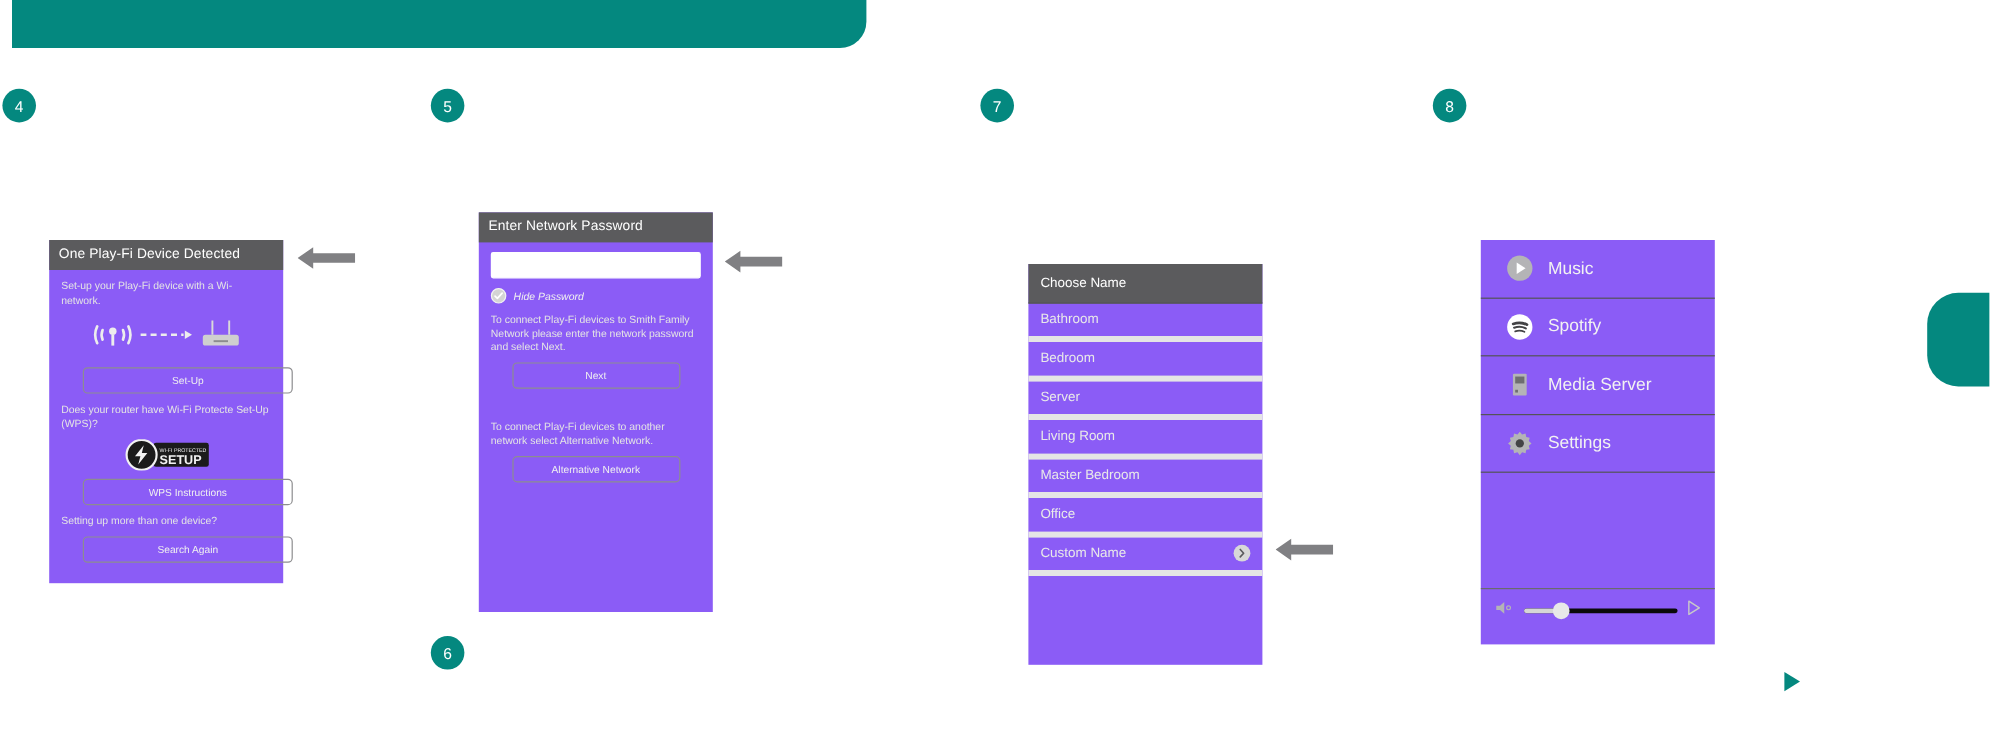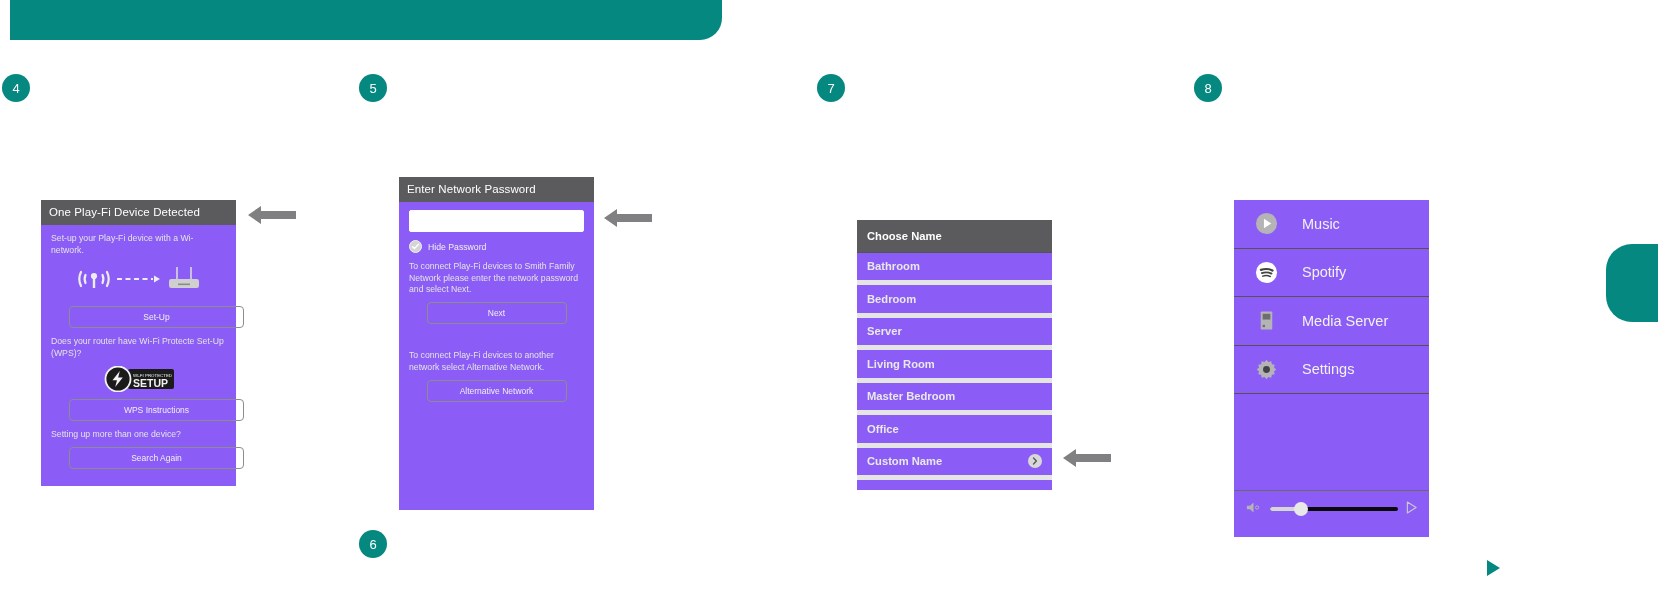--- a/index.html
+++ b/index.html
@@ -102,21 +102,21 @@
   }
 
   
   .pw-input {
     width: 100%; height: 22px;
     background: #ffffff;
     border: 1px solid #ffffff;
     border-radius: 2px;
     margin-bottom: 8px;
   }
-  .checkrow { display: flex; align-items: center; gap: 6px; margin-bottom: 8px; }
+  .checkrow { display: flex; align-items: center; gap: 6px; margin-bottom: 8px; font-style: italic; }
   .check-circle {
     width: 13px; height: 13px; border-radius: 50%;
     background: #d4d4d4; border: 1px solid #f2f2f2;
     display: flex; align-items: center; justify-content: center;
   }
   .checkrow span { font-size: 8.7px; color: #f0f0f0; }
   .btn-narrow {
     display:block; width: 140px; margin: 0 auto 0 auto;
     border: 1px solid #8d8d8f; border-radius: 4px;
     background: transparent; color: #f0f0f0;
@@ -142,21 +142,21 @@
   .chev {
     margin-left: auto;
     width: 14px; height: 14px; border-radius: 50%;
     background: #d8d8d8;
     display: flex; align-items: center; justify-content: center;
   }
 
   
   .menu-row {
     height: 48.5px;
-    display: flex; align-items: center; gap: 24px;
+    display: flex; align-items: center; gap: 12px;
     padding: 0 20px;
     font-size: 14.5px;
     color: #f2f2f2;
     border-bottom: 1px solid #545456;
   }
   .menu-icon { width: 24px; height: 24px; display:flex; align-items:center; justify-content:center; }
   .menu-filler { height: 97px; border-bottom: 1px solid #6a6a6c; }
   .volume-row {
     height: 36px; display: flex; align-items: center;
     gap: 8px; padding: 0 12px;
@@ -272,21 +272,21 @@
       <div class="btn-narrow">Next</div>
       <div class="body-text" style="margin-top:26px;">To connect Play-Fi devices to another network select Alternative Network.</div>
       <div class="btn-narrow">Alternative Network</div>
     </div>
   </div>
 
   <svg class="arrow" style="left:604px; top:206px;" width="48" height="24">
     <polygon points="0,12 13,3 13,8 48,8 48,16 13,16 13,21" fill="#808083"></polygon>
   </svg>
 
-  <div class="panel" style="left:857px; top:220px; width:195px; height:270px;font-weight:bold;">
+  <div class="panel" style="left:857px; top:220px; width:195px; height:334px;">
     <div class="list-row header">Choose Name</div>
     <div class="list-row">
       <span>Bathroom</span>
     </div>
     <div class="list-row">
       <span>Bedroom</span>
     </div>
     <div class="list-row">
       <span>Server</span>
     </div>

